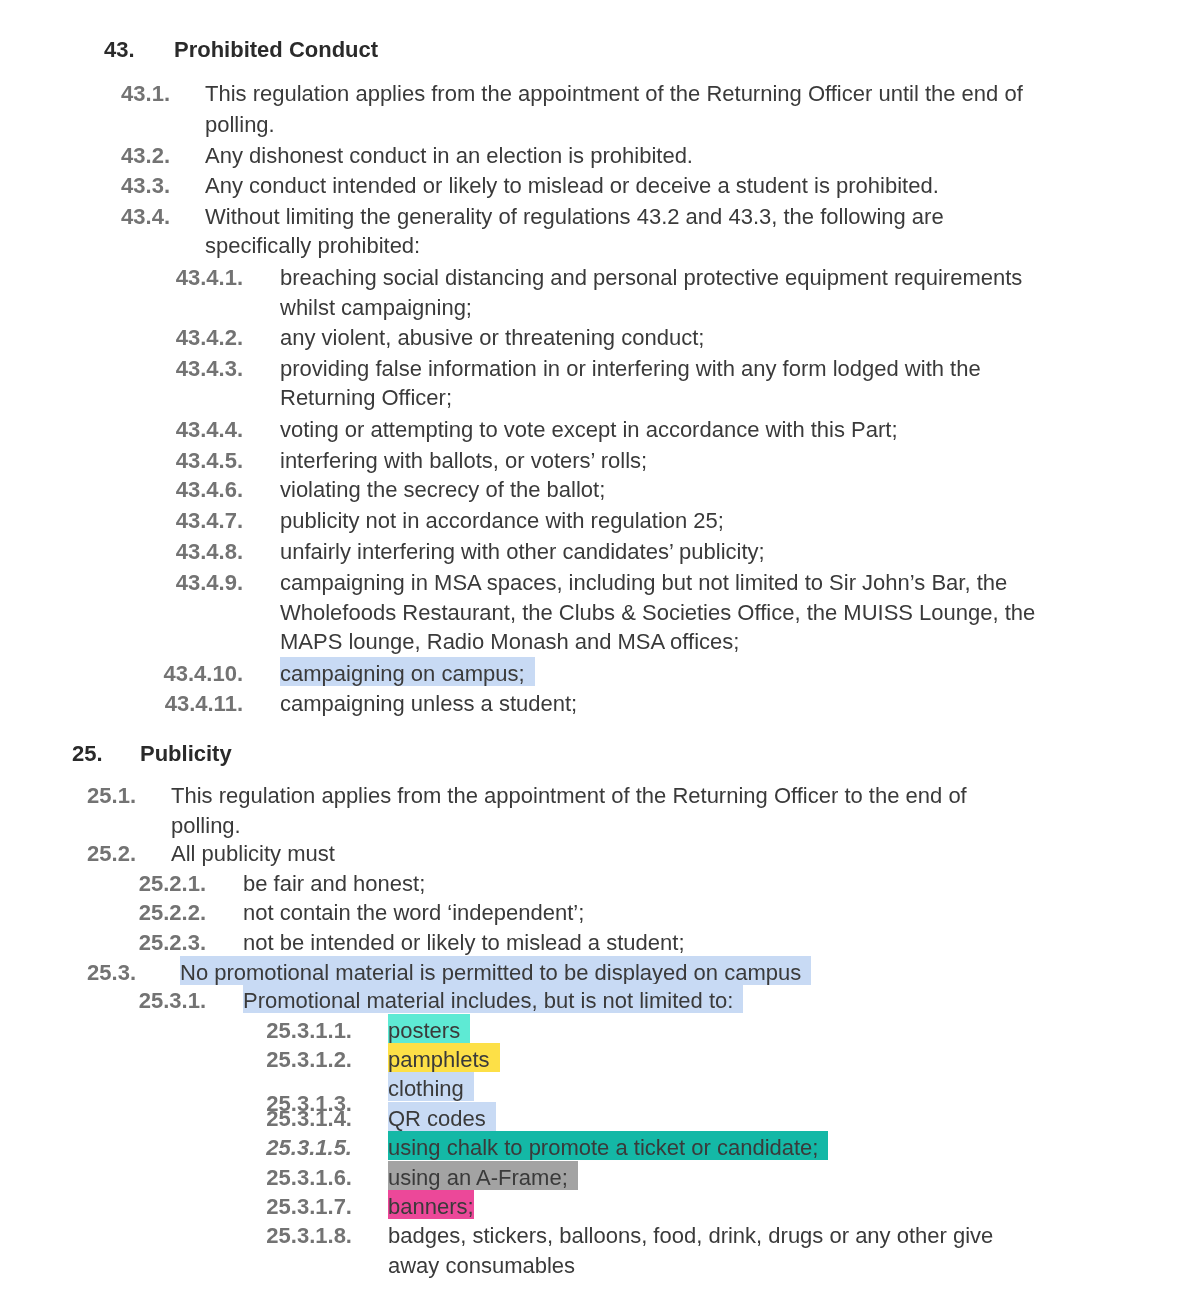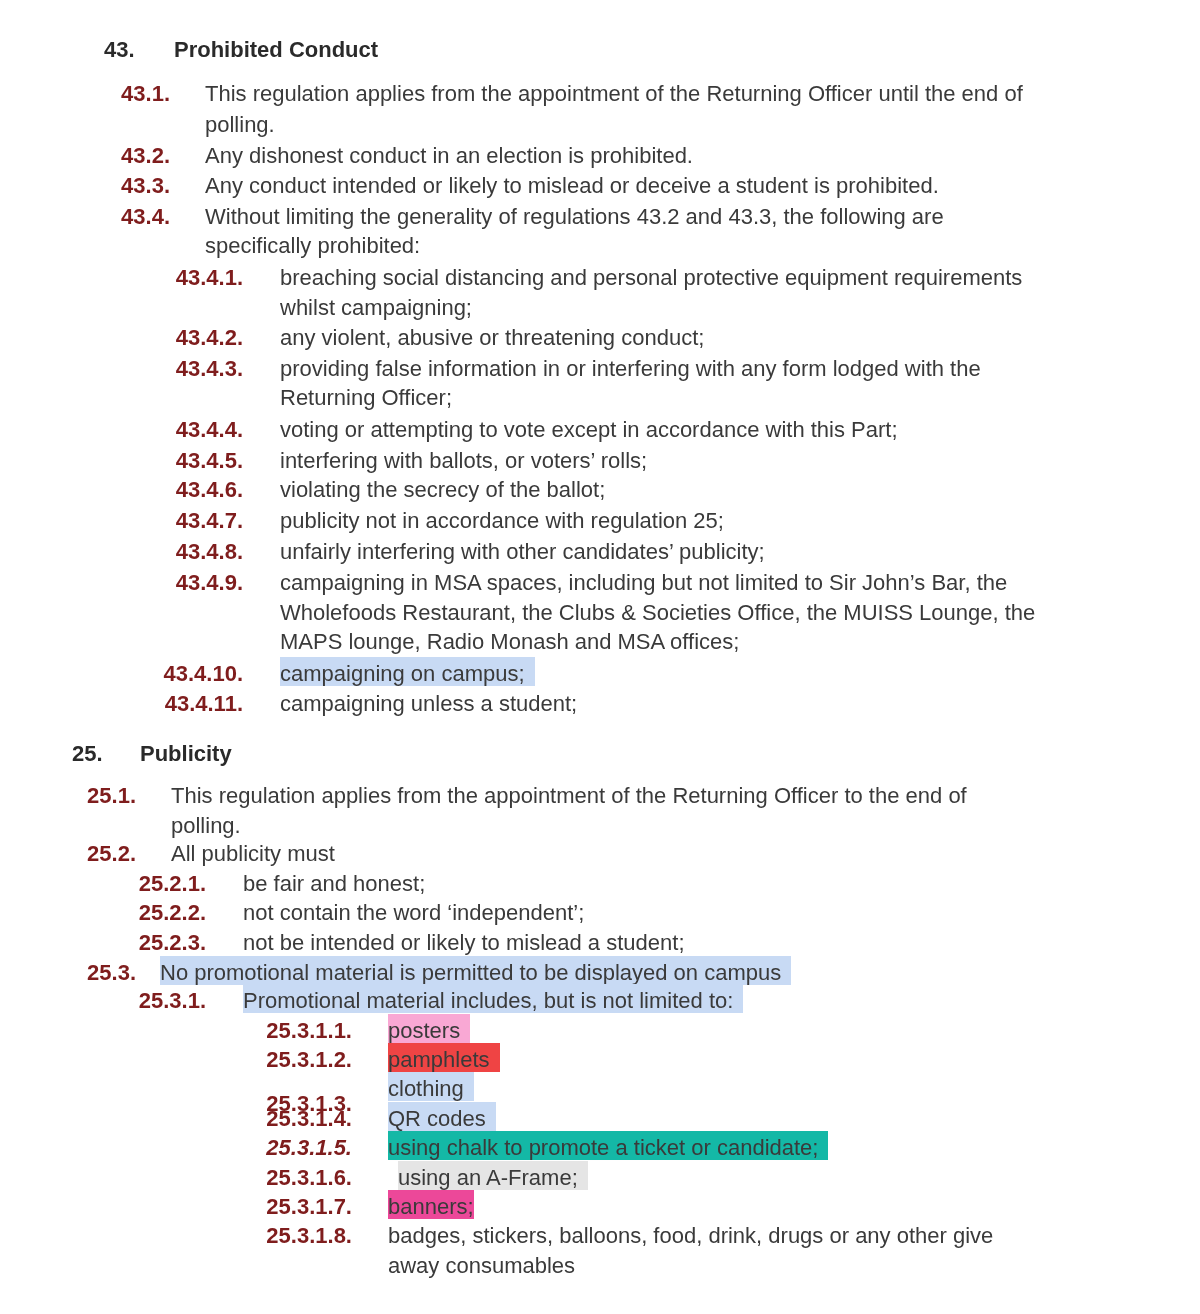--- a/index.html
+++ b/index.html
@@ -12,21 +12,21 @@
       height: 1314px;
       position: relative;
       overflow: hidden;
       font-family: "Liberation Sans", sans-serif;
       color: #3a3a3a;
       font-size: 22px;
     }
     .num {
       position: absolute;
       font-weight: bold;
-      color: #7f1d1d;
+      color: #737373;
       text-align: left;
       white-space: nowrap;
       line-height: 29px;
     }
     .heading-num {
       position: absolute;
       font-weight: bold;
       color: #2a2a2a;
       white-space: nowrap;
       line-height: 29px;
@@ -150,50 +150,50 @@
     <div class="num" style="right:994px; top:898px;">25.2.2.</div>
     <div class="text" style="left:243px; top:898px;">not contain the word ‘independent’;</div>
   </div>
   <div>
     <div class="num" style="right:994px; top:928px;">25.2.3.</div>
     <div class="text" style="left:243px; top:928px;">not be intended or likely to mislead a student;</div>
   </div>
 
   <div>
     <div class="num" style="right:1064px; top:958px;">25.3.</div>
-    <div class="text" style="left:160px; top:958px;"><span class="hl" style="background: rgb(200, 218, 244);">No promotional material is permitted to be displayed on campus</span></div>
+    <div class="text" style="left:180px; top:958px;"><span class="hl" style="background: rgb(200, 218, 244);">No promotional material is permitted to be displayed on campus</span></div>
   </div>
   <div>
     <div class="num" style="right:994px; top:986px;">25.3.1.</div>
     <div class="text" style="left:243px; top:986px;"><span class="hl" style="background: rgb(200, 218, 244);">Promotional material includes, but is not limited to:</span></div>
   </div>
 
   <div>
     <div class="num" style="right:848px; top:1016px;">25.3.1.1.</div>
-    <div class="text" style="left:388px; top:1016px;"><span class="hl" style="background: #f9a8d4;">posters</span></div>
+    <div class="text" style="left:388px; top:1016px;"><span class="hl" style="background: #5eead4;">posters</span></div>
   </div>
   <div>
     <div class="num" style="right:848px; top:1045px;">25.3.1.2.</div>
-    <div class="text" style="left:388px; top:1045px;"><span class="hl" style="background: #ef4444;">pamphlets</span></div>
+    <div class="text" style="left:388px; top:1045px;"><span class="hl" style="background: #fde047;">pamphlets</span></div>
   </div>
   <div>
     <div class="num" style="right:848px; top:1074px;margin-top:15px;">25.3.1.3.</div>
     <div class="text" style="left:388px; top:1074px;"><span class="hl" style="background: rgb(200, 218, 244);">clothing</span></div>
   </div>
   <div>
     <div class="num" style="right:848px; top:1104px;">25.3.1.4.</div>
     <div class="text" style="left:388px; top:1104px;"><span class="hl" style="background: rgb(200, 218, 244);">QR codes</span></div>
   </div>
   <div>
     <div class="num" style="right:848px; top:1133px;font-style:italic;">25.3.1.5.</div>
     <div class="text" style="left:388px; top:1133px;"><span class="hl" style="background: #14b8a6;">using chalk to promote a ticket or candidate;</span></div>
   </div>
   <div>
     <div class="num" style="right:848px; top:1163px;">25.3.1.6.</div>
-    <div class="text" style="left:388px; top:1163px;"><span class="hl" style="background: #e5e5e5; margin-left: 10px;">using an A-Frame;</span></div>
+    <div class="text" style="left:388px; top:1163px;"><span class="hl" style="background: #a3a3a3;">using an A-Frame;</span></div>
   </div>
   <div>
     <div class="num" style="right:848px; top:1192px;">25.3.1.7.</div>
     <div class="text" style="left:388px; top:1192px;"><span class="hl" style="padding-right: 0px; background: #ec4899;">banners;</span></div>
   </div>
   <div>
     <div class="num" style="right:848px; top:1221px;">25.3.1.8.</div>
     <div class="text" style="left:388px; top:1221px;">badges, stickers, balloons, food, drink, drugs or any other give</div>
     <div class="text" style="left:388px; top:1251px;">away consumables</div>
   </div>

